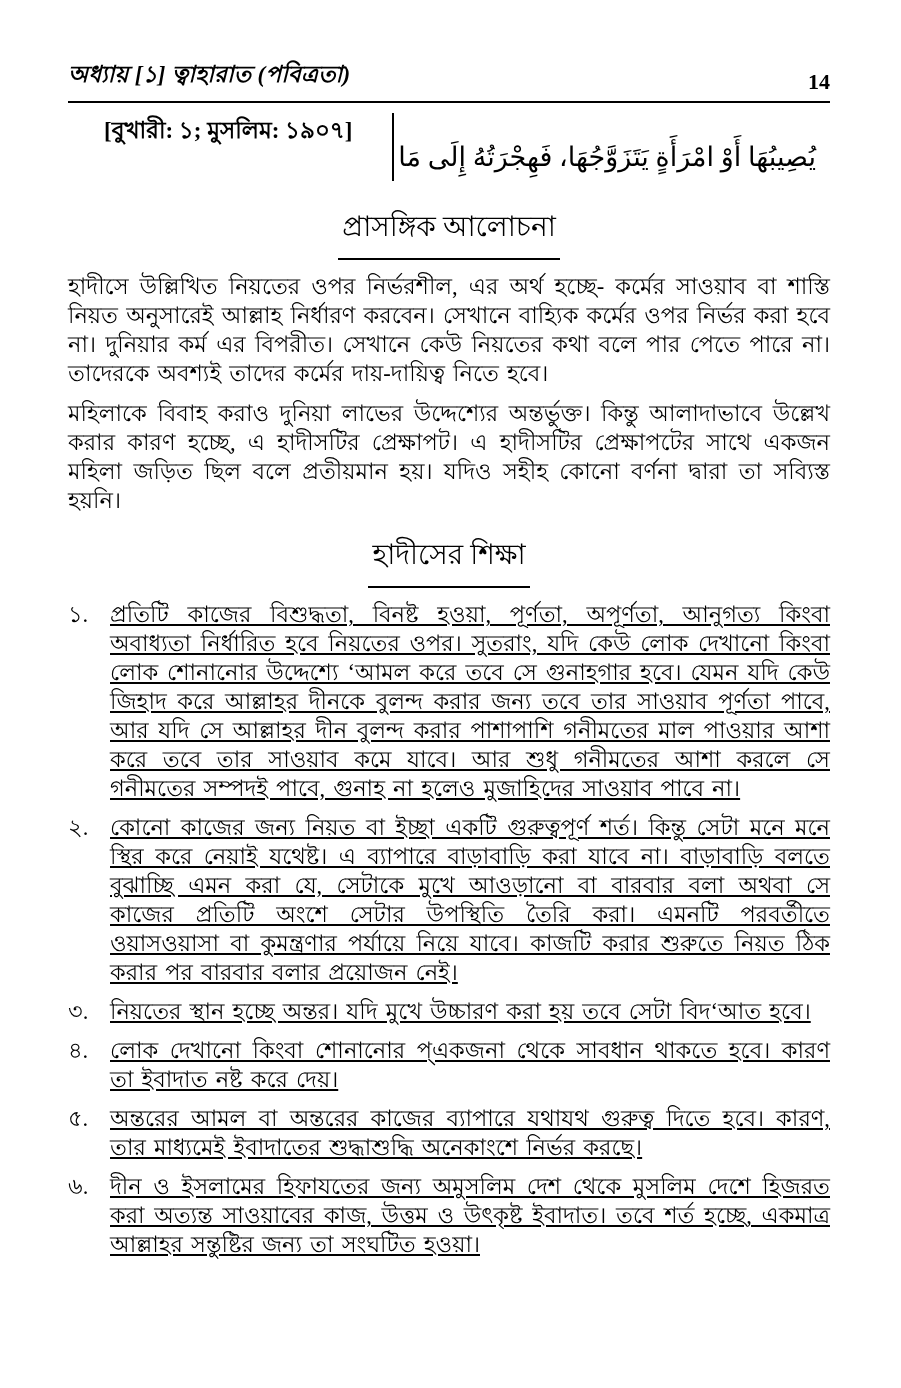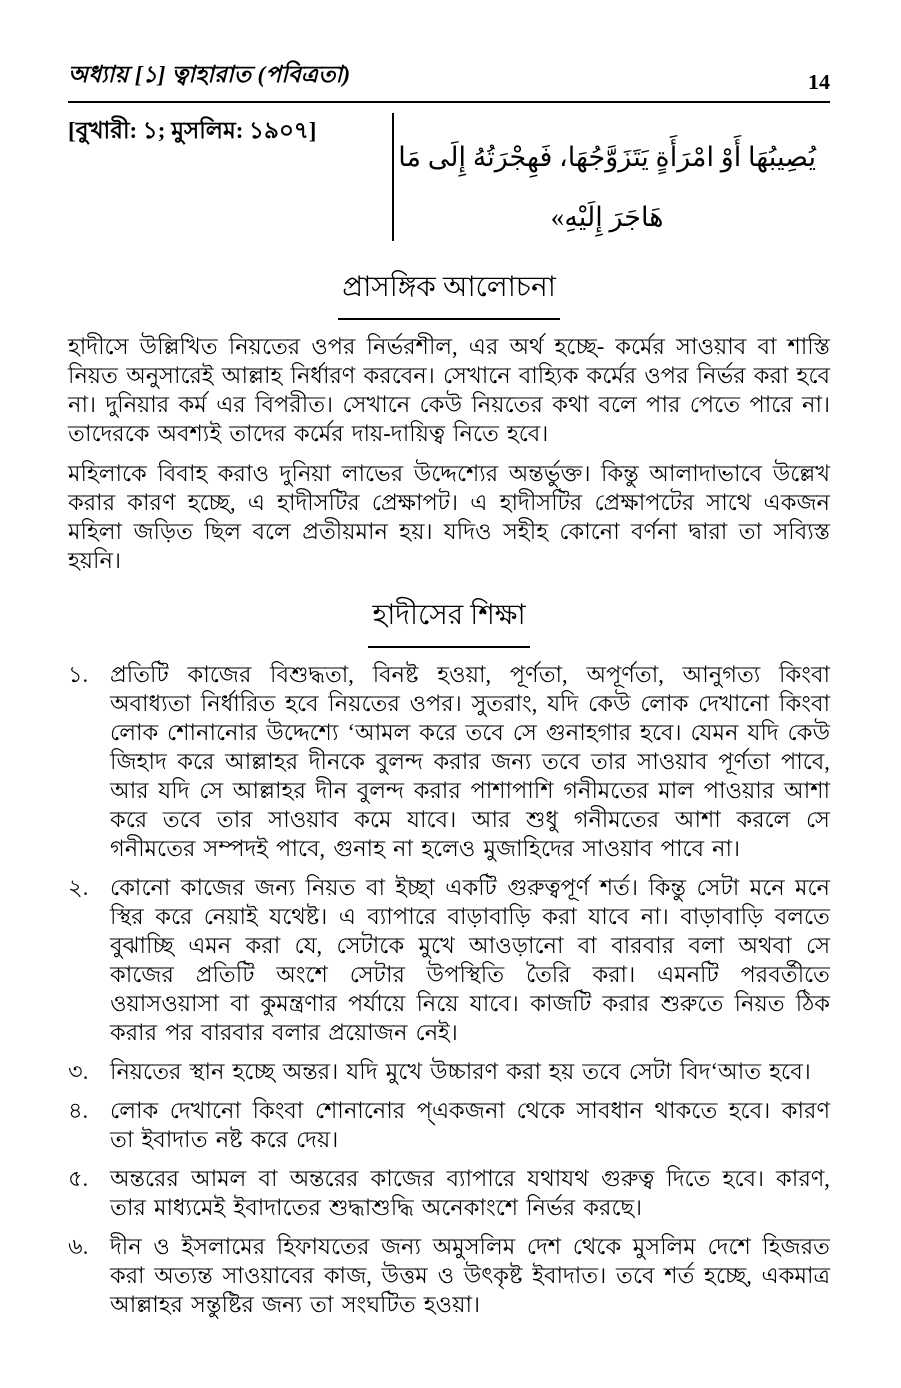--- a/index.html
+++ b/index.html
@@ -54,20 +54,21 @@
     line-height: 31px;
     font-weight: bold;
     text-align: justify;
   }
   .hadith-bn .quote { word-spacing: 4px; }
   .hadith-citation {
     display: block;
     font-weight: bold;
     text-align: left;
     margin-top: 2px;
+    margin-left: 36px;
   }
   .col-divider {
     width: 0;
     border-left: 2.5px solid #000000;
     margin-bottom: 6px;
   }
   .hadith-ar {
     flex: 1;
     direction: rtl;
     padding: 14px 14px 0 4px;
@@ -113,20 +114,21 @@
     flex: 0 0 42px;
     font-size: 22.5px;
     line-height: 29px;
   }
   .lesson-text {
     flex: 1;
     font-size: 22.5px;
     line-height: 29px;
     text-align: justify;
     word-spacing: 2.5px;
+    text-decoration: underline;
   }
 </style>
 </head>
 <body>
 
 <div class="page">
   <div class="content">
 
     <div class="header-row">
       <span class="chapter-title">অধ্যায় [১] ত্বাহারাত (পবিত্রতা)</span>
@@ -134,21 +136,20 @@
     </div>
     <hr class="header-rule">
 
     <div class="hadith-row">
       <div class="hadith-bn">
         <span class="hadith-citation">[বুখারী: ১; মুসলিম: ১৯০৭]</span>
       </div>
       <div class="col-divider"></div>
       <div class="hadith-ar">
         <div class="ar-line1">يُصِيبُهَا أَوْ امْرَأَةٍ يَتَزَوَّجُهَا، فَهِجْرَتُهُ إِلَى مَا</div>
-        <div class="ar-line2">هَاجَرَ إِلَيْهِ»</div>
       </div>
     </div>
 
     <div class="section-heading">
       <span>প্রাসঙ্গিক আলোচনা</span>
     </div>
 
 
     <p class="para">হাদীসে উল্লিখিত নিয়তের ওপর নির্ভরশীল, এর অর্থ হচ্ছে- কর্মের সাওয়াব বা শাস্তি নিয়ত অনুসারেই আল্লাহ নির্ধারণ করবেন। সেখানে বাহ্যিক কর্মের ওপর নির্ভর করা হবে না। দুনিয়ার কর্ম এর বিপরীত। সেখানে কেউ নিয়তের কথা বলে পার পেতে পারে না। তাদেরকে অবশ্যই তাদের কর্মের দায়-দায়িত্ব নিতে হবে।</p>
 

